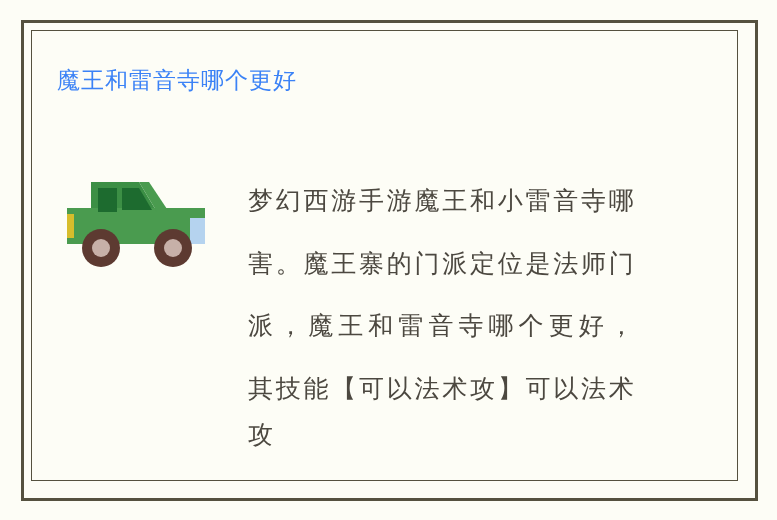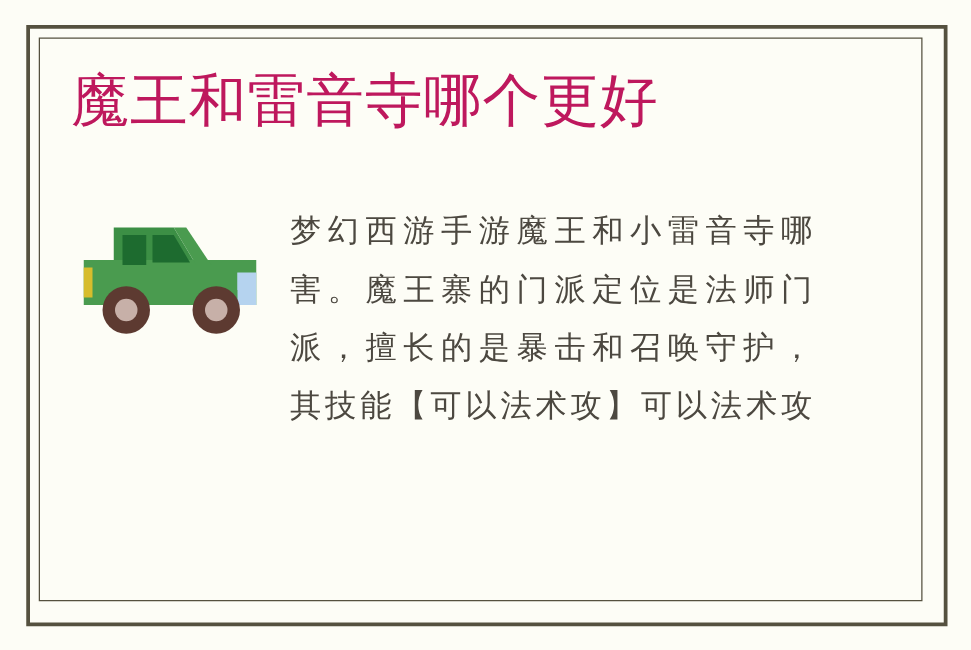--- a/index.html
+++ b/index.html
@@ -39,24 +39,24 @@
     width: 707px;
     height: 451px;
     border: 1px solid #55513f;
     box-sizing: border-box;
   }
 
   .title {
     position: absolute;
     left: 57px;
     top: 57px;
-    font-size: 46px;
+    font-size: 23px;
     line-height: 46px;
     letter-spacing: 1px;
-    color: #be185d;
+    color: #3b82f6;
     font-weight: 400;
     white-space: nowrap;
     font-family: "DejaVu Sans", "Liberation Sans", sans-serif;
   }
 
   .content {
     position: absolute;
     left: 57px;
     top: 150px;
     width: 640px;
@@ -79,21 +79,21 @@
     font-size: 25px;
     line-height: 46.5px;
     color: #4c4840;
     letter-spacing: 2.2px;
     text-align: justify;
     text-align-last: justify;
     font-family: "DejaVu Serif", "Liberation Serif", serif;
     font-weight: 400;
   }
   .body-text p {
-    margin: 0;
+    margin: 16px;
     text-align: justify;
     text-align-last: justify;
   }
 </style>
 </head>
 <body>
 
 <div class="page">
 
   <div class="frame-outer"></div>
@@ -123,18 +123,18 @@
         <circle cx="44" cy="88" r="19" fill="#5d3a31"></circle>
         <circle cx="44" cy="88" r="9" fill="#c7b0a8"></circle>
         <circle cx="116" cy="88" r="19" fill="#5d3a31"></circle>
         <circle cx="116" cy="88" r="9" fill="#c7b0a8"></circle>
       </svg>
     </div>
 
     <div class="body-text">
       <p>梦幻西游手游魔王和小雷音寺哪</p>
       <p>害。魔王寨的门派定位是法师门</p>
-      <p>派，擅长的是暴击和召唤守护，</p>
+      <p>派，魔王和雷音寺哪个更好，</p>
       <p>其技能【可以法术攻】可以法术攻</p>
     </div>
 
   </div>
 </div>
 
 </body></html>

